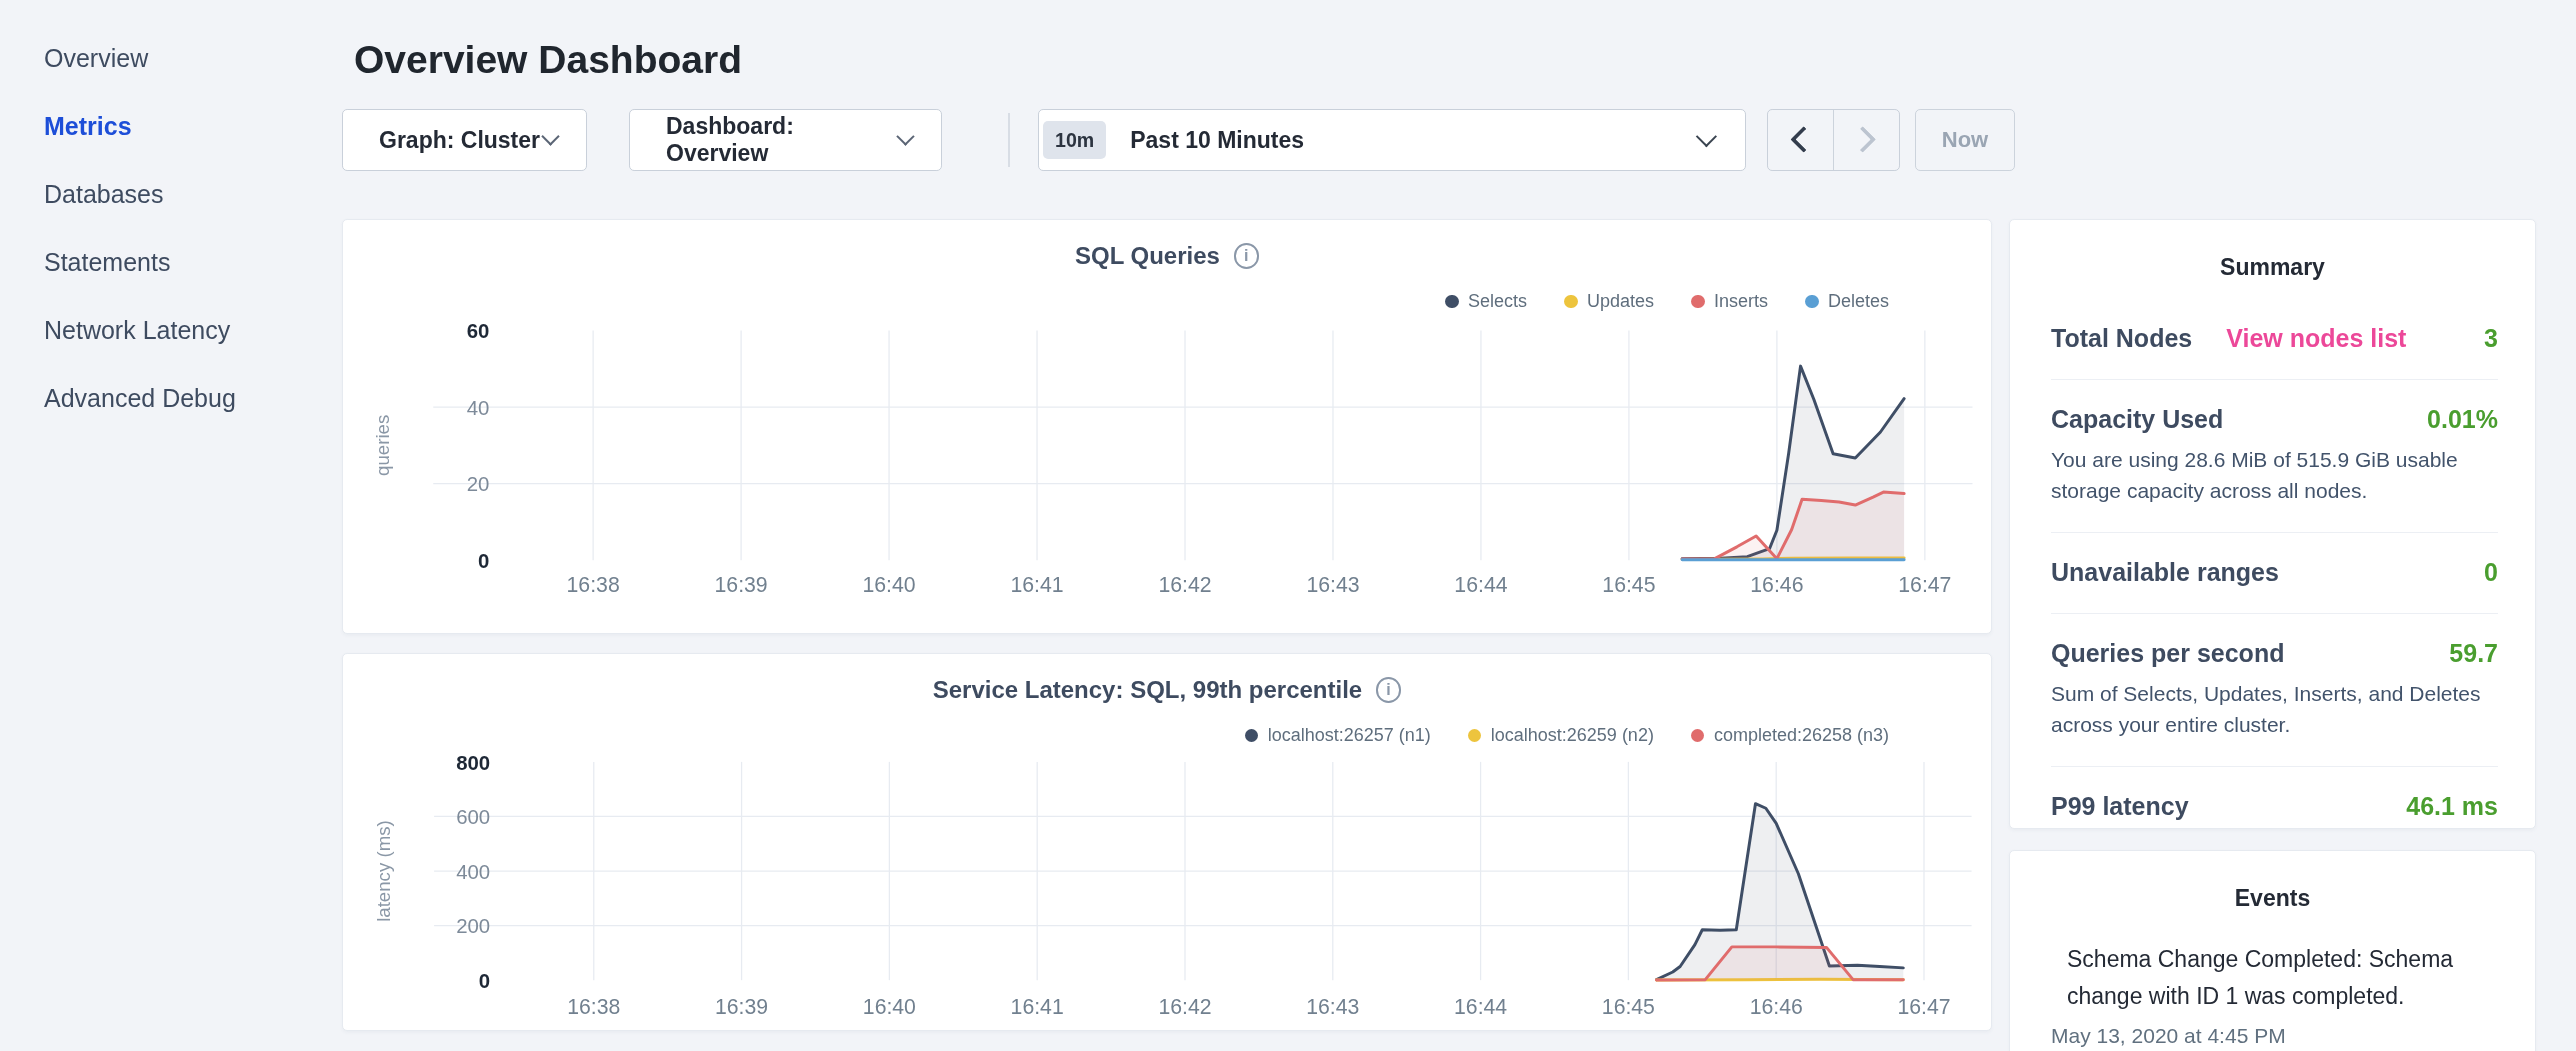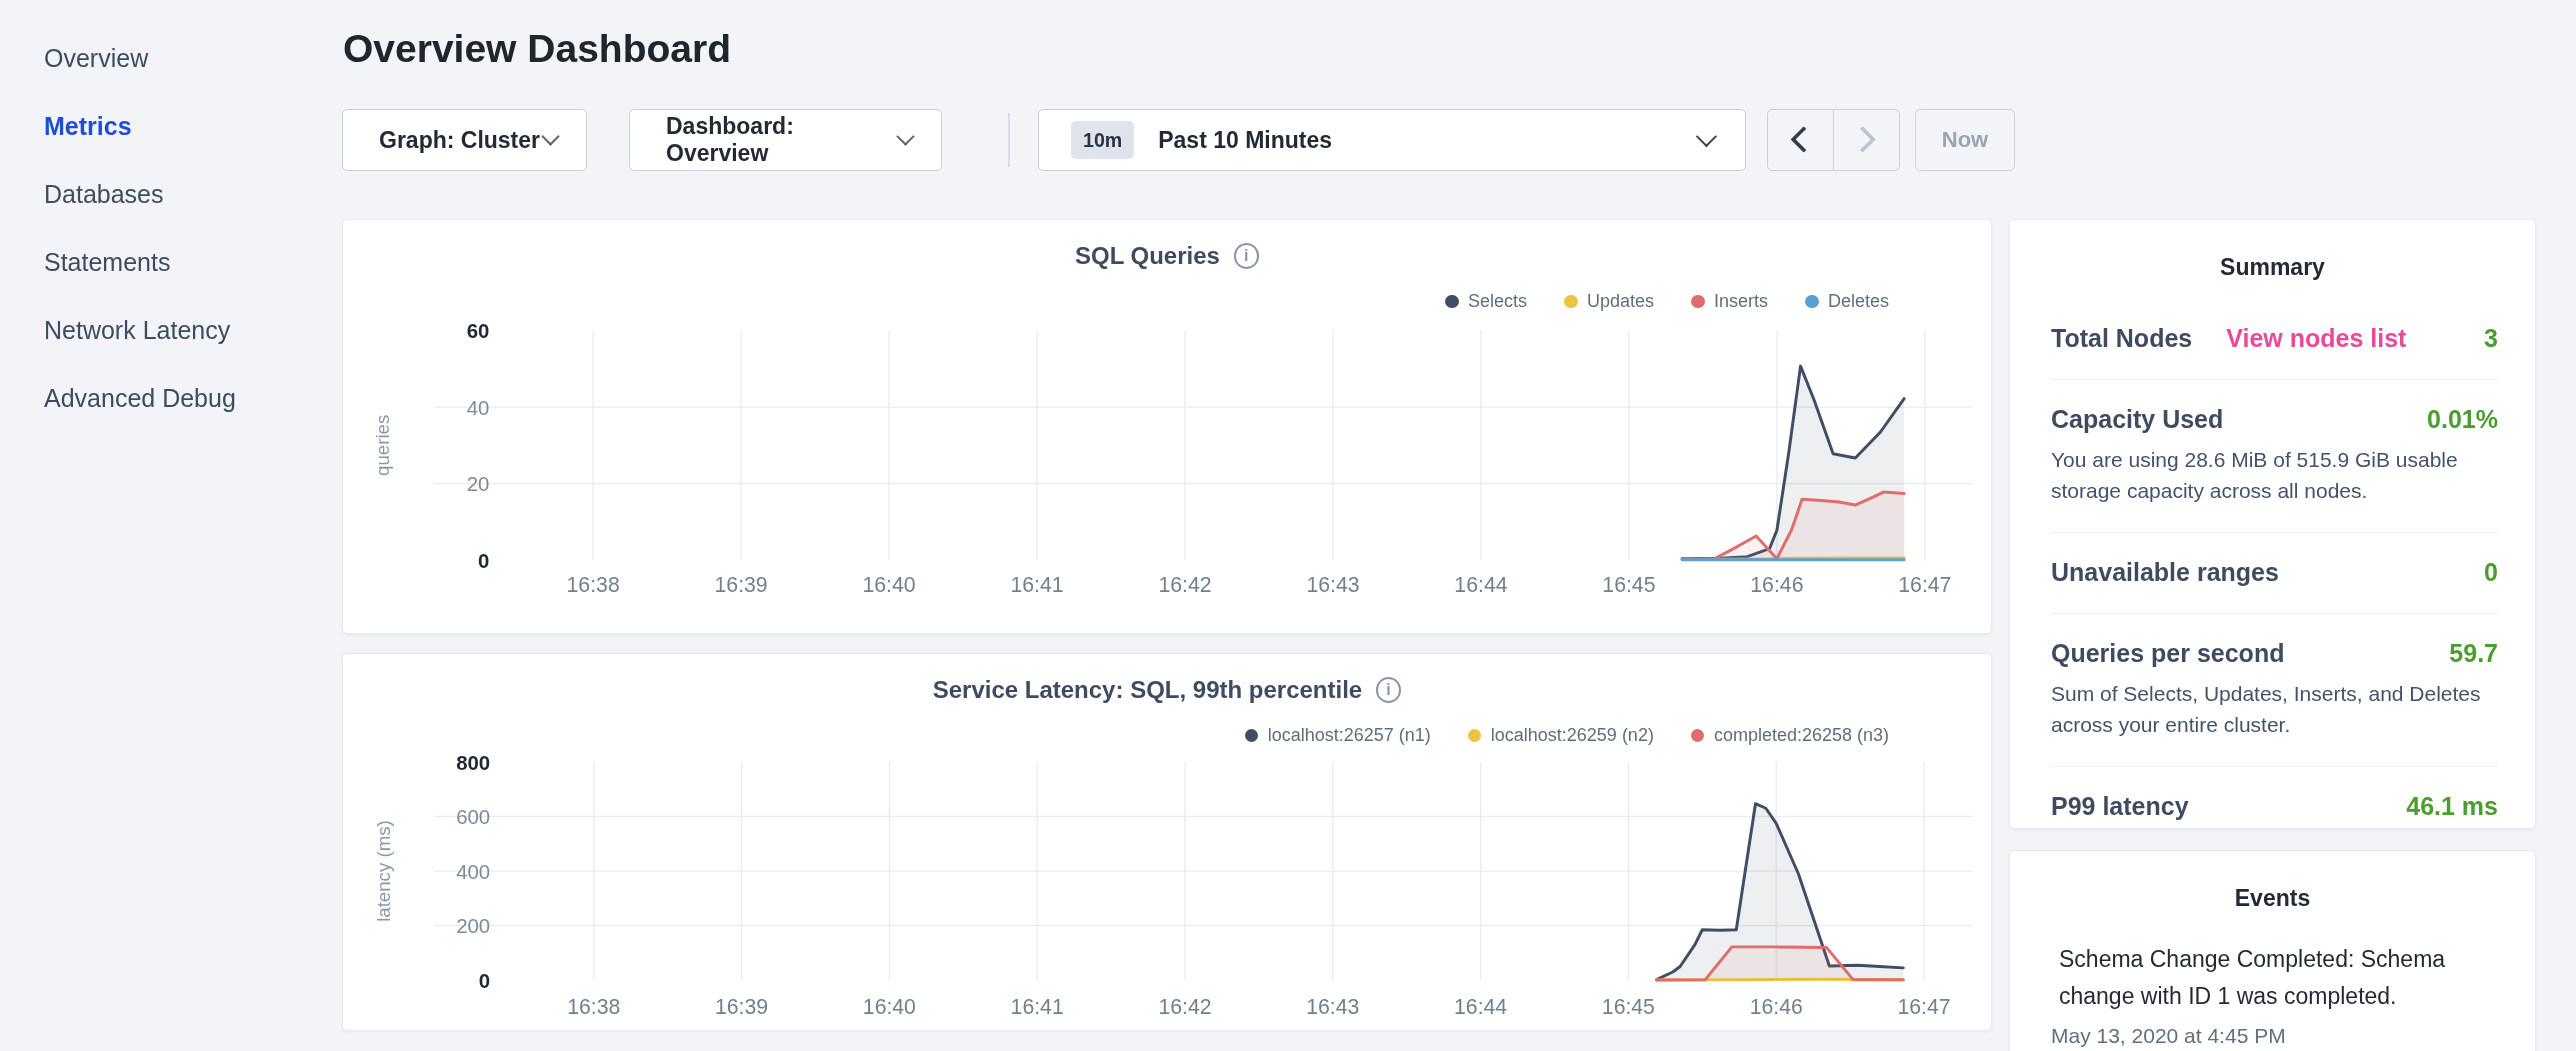--- a/index.html
+++ b/index.html
@@ -7,32 +7,32 @@
        font-family:"Liberation Sans",sans-serif;color:#242a35;}
 
   
   .sidebar{position:absolute;left:0;top:0;width:352px;height:100%;margin-top:24px;}
   .nav-item{height:68px;line-height:68px;padding-left:44px;font-size:25px;font-weight:500;
             color:#3e4b60;cursor:pointer;}
   .nav-item.active{color:#1d4ed8;font-weight:700;}
 
   
   .page-title{position:absolute;left:342px;top:25.5px;font-size:39px;line-height:44px;
-              font-weight:600;color:#20262e;margin:1px;}
+              font-weight:600;color:#20262e;margin:12px;}
   .select-box{position:absolute;top:109px;height:62px;background:#fff;border:1.7px solid #c9d0da;
               border-radius:5.1px;box-sizing:border-box;display:flex;align-items:center;
               justify-content:space-between;padding:0 29px 0 36px;cursor:pointer;}
   .select-box .lbl{font-size:23px;font-weight:700;color:#242a35;}
   .chev{width:11px;height:11px;border-right:2.6px solid #5b6575;border-bottom:2.6px solid #5b6575;
         transform:rotate(45deg);margin-top:-6.8px;}
   .vdiv{position:absolute;left:1008px;top:113px;width:1.7px;height:54px;background:#d8dde5;}
 
   .time-picker{position:absolute;left:1038px;top:109px;width:708px;height:62px;background:#fff;
                border:1.7px solid #c9d0da;border-radius:5.1px;box-sizing:border-box;display:flex;
-               align-items:center;padding:0 31px 0 32px;cursor:pointer;}
+               align-items:center;padding:0 31px 0 4px;cursor:pointer;}
   .time-badge{background:#dfe4ec;border-radius:5.1px;padding:7.7px 12px;font-size:19.6px;font-weight:700;
               color:#2c3440;}
   .time-label{margin-left:24px;font-size:23px;font-weight:700;color:#242a35;}
   .time-picker .chev{margin-left:auto;width:12.8px;height:12.8px;border-width:2.1px;border-color:#3a4450;}
 
   .arrow-group{position:absolute;left:1767px;top:109px;width:133px;height:62px;border:1.7px solid #c9d0da;
                border-radius:5.1px;box-sizing:border-box;display:flex;}
   .arrow-btn{flex:1;display:flex;align-items:center;justify-content:center;background:transparent;
              border:none;cursor:pointer;padding:0;}
   .arrow-btn.prev{border-right:1.7px solid #ccd3dc;}
@@ -68,21 +68,21 @@
   .panel-title{text-align:center;font-size:23px;font-weight:700;color:#242a35;margin:34px 0 0;}
   .panel-body{padding:0 37px 0 41px;}
   .srow{display:flex;align-items:baseline;margin-top:25.5px;}
   .srow.first{margin-top:43px;}
   .srow-label{font-size:25px;font-weight:700;color:#3e4b60;}
   .srow-link{font-size:25px;font-weight:700;color:#ec4899;margin-left:34px;text-decoration:none;
              cursor:pointer;}
   .srow-value{margin-left:auto;font-size:25px;font-weight:700;color:#4a9e2f;white-space:nowrap;}
   .srow-desc{font-size:21px;color:#42536b;line-height:31px;margin:10.2px 0 0;}
   .hdivider{border:none;border-top:1.7px solid #eceff4;margin:25.5px 0 0;}
-  .event-msg{font-size:23px;color:#242a35;line-height:37px;margin:29px 8px 0;}
+  .event-msg{font-size:23px;color:#242a35;line-height:37px;margin:29px 16px 0;}
   .event-time{font-size:21px;color:#60707f;margin:8.5px 0 0;}
 </style>
 </head>
 <body>
 
 <div class="app">
 
   <nav class="sidebar" id="sidebar-nav">
       <div class="nav-item">Overview</div>
       <div class="nav-item active">Metrics</div>

